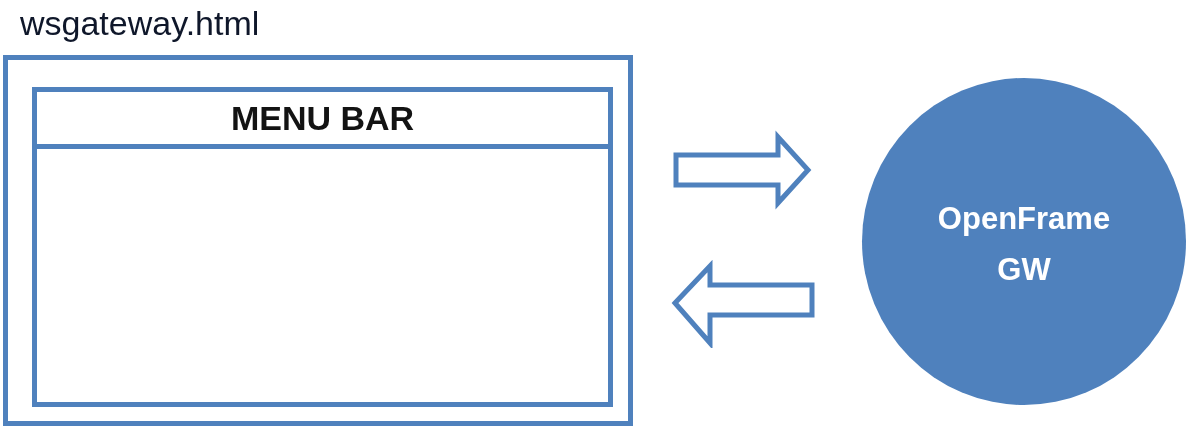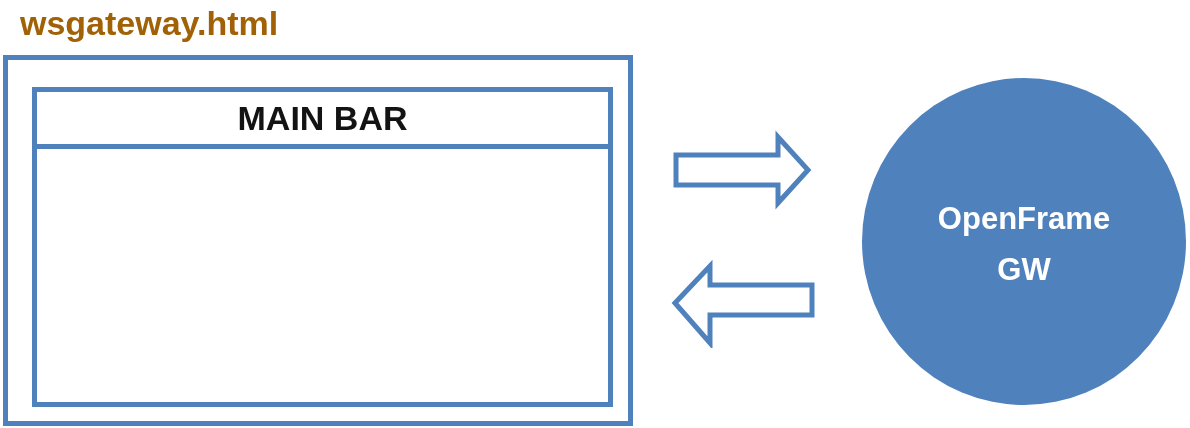--- a/index.html
+++ b/index.html
@@ -13,22 +13,22 @@
     width: 1190px;
     height: 428px;
     background: #ffffff;
     overflow: hidden;
   }
   .page-title {
     position: absolute;
     left: 20px;
     top: 4px;
     font-size: 34px;
-    font-weight: 700;
-    color: #a16207;
+    font-weight: 400;
+    color: #0f172a;
     letter-spacing: 0px;
     white-space: nowrap;
   }
   .outer-window {
     position: absolute;
     left: 3px;
     top: 55px;
     width: 630px;
     height: 371px;
     border: 5px solid #4f81bd;
@@ -98,21 +98,21 @@
 </style>
 </head>
 <body>
 
 <div class="canvas">
 
   <div class="page-title">wsgateway.html</div>
 
   <div class="outer-window">
     <div class="inner-window">
-      <div class="menu-bar">MAIN BAR</div>
+      <div class="menu-bar">MENU BAR</div>
     </div>
   </div>
 
   <svg class="arrow arrow-right" width="145" height="85" viewBox="0 0 145 85">
     <polygon points="8,27 110,27 110,9 140,42 110,75 110,57 8,57" fill="#ffffff" stroke="#4f81bd" stroke-width="5" stroke-linejoin="miter"></polygon>
   </svg>
 
   <svg class="arrow arrow-left" width="152" height="92" viewBox="0 0 152 92">
     <polygon points="9,47 44,10 44,29 146,29 146,59 44,59 44,87" fill="#ffffff" stroke="#4f81bd" stroke-width="5" stroke-linejoin="miter"></polygon>
   </svg>

